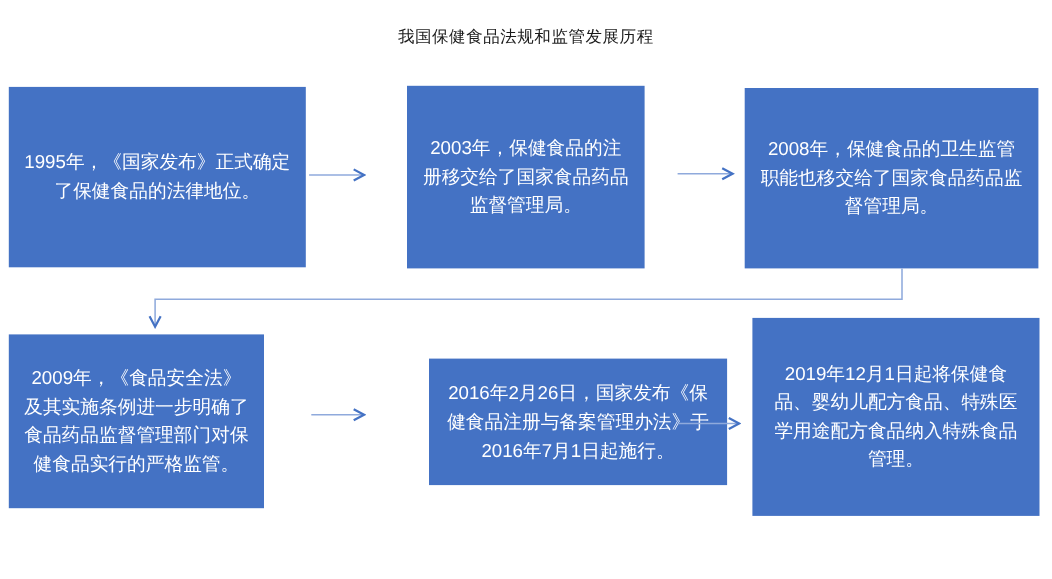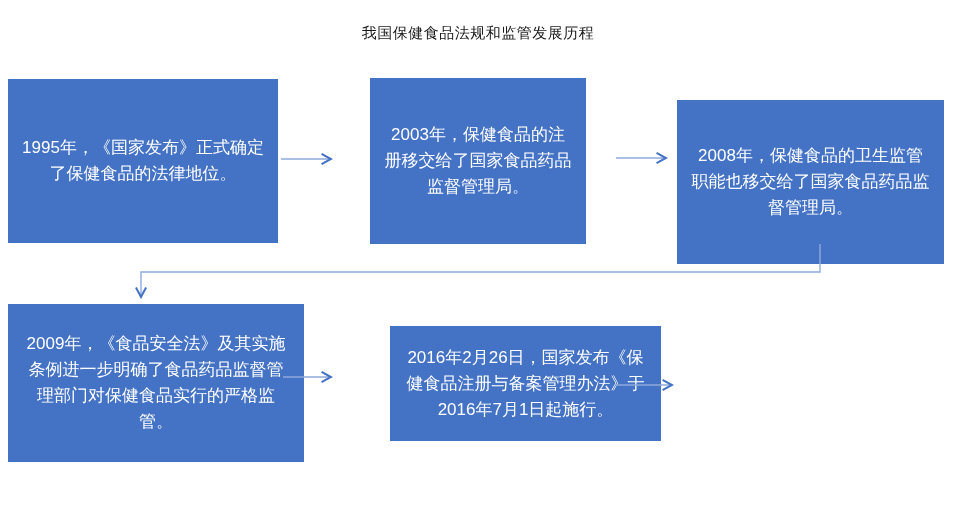--- a/index.html
+++ b/index.html
@@ -33,22 +33,22 @@
     align-items: center;
     justify-content: center;
     text-align: center;
     font-size: 17px;
     line-height: 26px;
     padding: 0 13px;
     box-sizing: border-box;
   }
   #box-1995 { left: 8px;   top: 79px;  width: 270px; height: 164px; }
   #box-2003 { left: 346px; top: 78px;  width: 216px; height: 166px; margin-left: 24px; }
-  #box-2008 { left: 677px; top: 80px;  width: 267px; height: 164px; margin-top: 20px; }
-  #box-2009 { left: 8px;   top: 304px; width: 296px; height: 158px; }
+  #box-2008 { left: 677px; top: 80px;  width: 267px; height: 164px; }
+  #box-2009 { left: 8px;   top: 304px; width: 232px; height: 158px; }
   #box-2016 { left: 342px; top: 326px; width: 271px; height: 115px; margin-left: 48px; }
   #box-2019 { left: 684px; top: 289px; width: 261px; height: 180px; }
   .connector-layer {
     position: absolute;
     top: 0;
     left: 0;
     width: 956px;
     height: 526px;
     pointer-events: none;
   }
@@ -63,20 +63,21 @@
   <div class="flow-box" id="box-1995">1995年，《国家发布》正式确定了保健食品的法律地位。</div>
 
   <div class="flow-box" id="box-2003">2003年，保健食品的注册移交给了国家食品药品监督管理局。</div>
 
   <div class="flow-box" id="box-2008">2008年，保健食品的卫生监管职能也移交给了国家食品药品监督管理局。</div>
 
   <div class="flow-box" id="box-2009">2009年，《食品安全法》及其实施条例进一步明确了食品药品监督管理部门对保健食品实行的严格监管。</div>
 
   <div class="flow-box" id="box-2016">2016年2月26日，国家发布《保健食品注册与备案管理办法》于2016年7月1日起施行。</div>
 
+  <div class="flow-box" id="box-2019">2019年12月1日起将保健食品、婴幼儿配方食品、特殊医学用途配方食品纳入特殊食品管理。</div>
 
   <svg class="connector-layer" width="956" height="526" viewBox="0 0 956 526" xmlns="http://www.w3.org/2000/svg">
     <defs>
       <marker id="arrowhead" viewBox="0 0 10 10" refX="8.5" refY="5" markerWidth="9" markerHeight="9" orient="auto">
         <path d="M1,1 L8.5,5 L1,9" fill="none" stroke="#4472C4" stroke-width="1.6"></path>
       </marker>
     </defs>
 
     <line x1="281" y1="159" x2="331" y2="159" stroke="#8FAADC" stroke-width="1.4" marker-end="url(#arrowhead)"></line>
 

